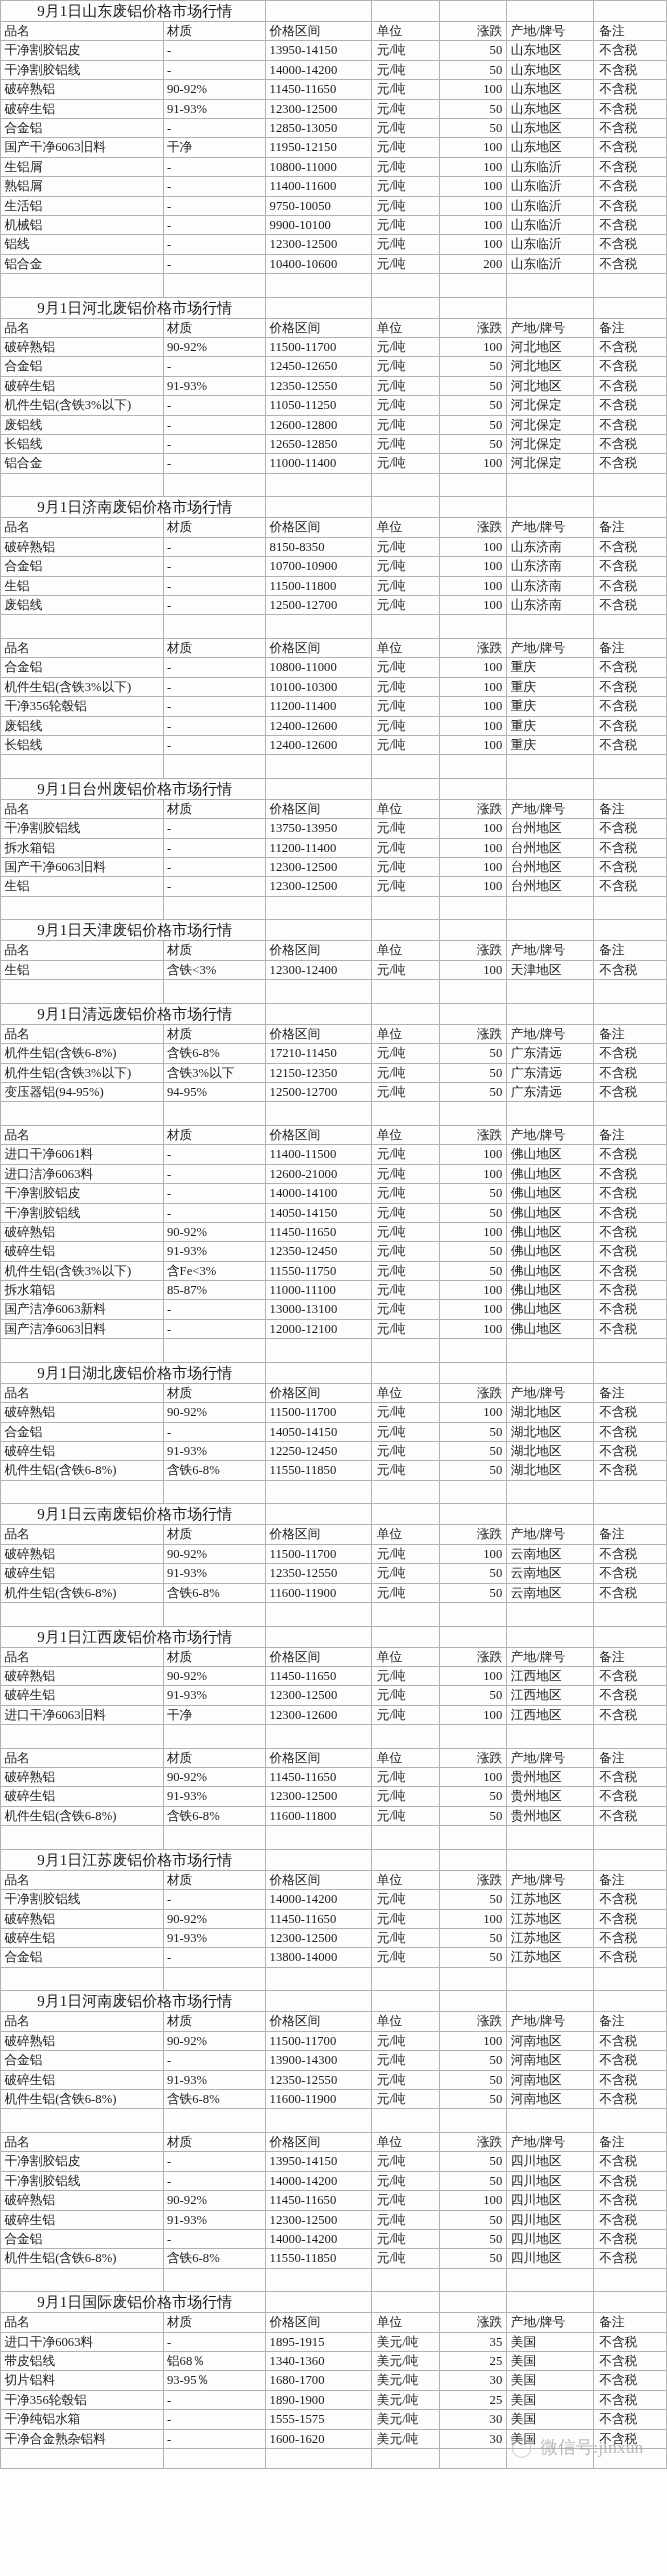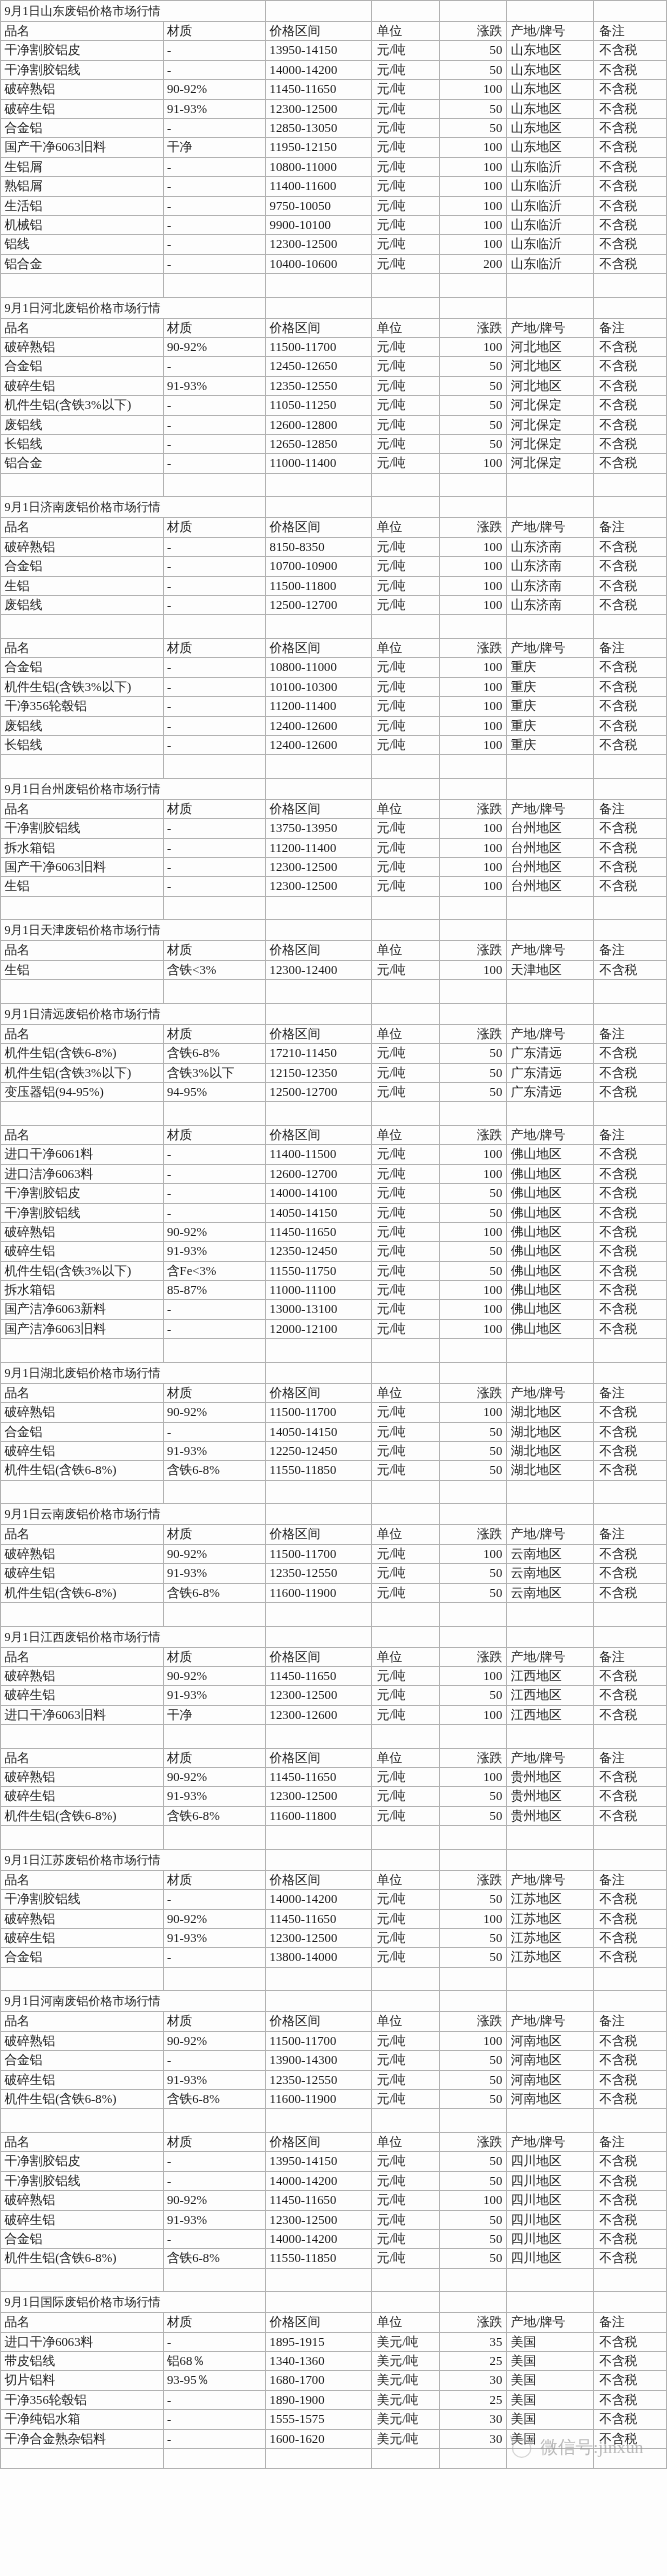--- a/index.html
+++ b/index.html
@@ -26,21 +26,21 @@
     overflow:hidden;
     padding:0 0 0 3.4px;
   }
   .c0{width:163px;}
   .c1{width:103px;}
   .c2{width:106px;}
   .c3{width:68px;padding-left:5px;}
   .c4{width:68px;text-align:right;padding:0 4.2px 0 0;}
   .c5{width:87px;}
   .c6{width:73px;padding-left:5px;}
-  .title-cell{width:266px;font-size:12px;}
+  .title-cell{width:266px;font-size:15px;text-align:center;}
   .watermark{
     position:absolute;
     right:23.6px;
     bottom:10px;
     display:flex;
     align-items:center;
     gap:3.4px;
     color:rgba(150,150,150,0.65);
     font-size:17.7px;
     pointer-events:none;
@@ -565,21 +565,21 @@
         <div class="cell c1">-</div>
         <div class="cell c2">11400-11500</div>
         <div class="cell c3">元/吨</div>
         <div class="cell c4">100</div>
         <div class="cell c5">佛山地区</div>
         <div class="cell c6">不含税</div>
       </div>
       <div class="row data-row">
         <div class="cell c0">进口洁净6063料</div>
         <div class="cell c1">-</div>
-        <div class="cell c2">12600-12700</div>
+        <div class="cell c2">12600-21000</div>
         <div class="cell c3">元/吨</div>
         <div class="cell c4">100</div>
         <div class="cell c5">佛山地区</div>
         <div class="cell c6">不含税</div>
       </div>
       <div class="row data-row">
         <div class="cell c0">干净割胶铝皮</div>
         <div class="cell c1">-</div>
         <div class="cell c2">14000-14100</div>
         <div class="cell c3">元/吨</div>

